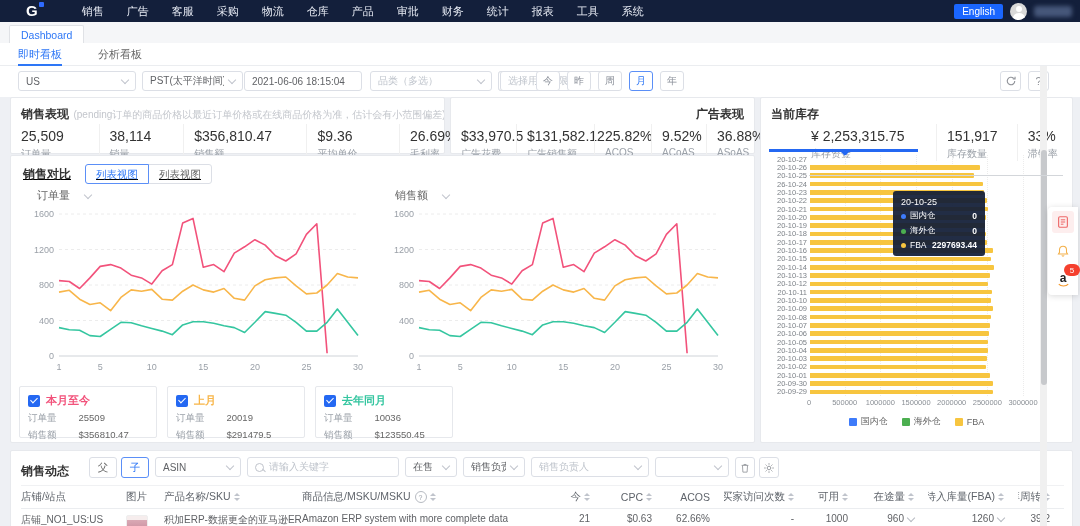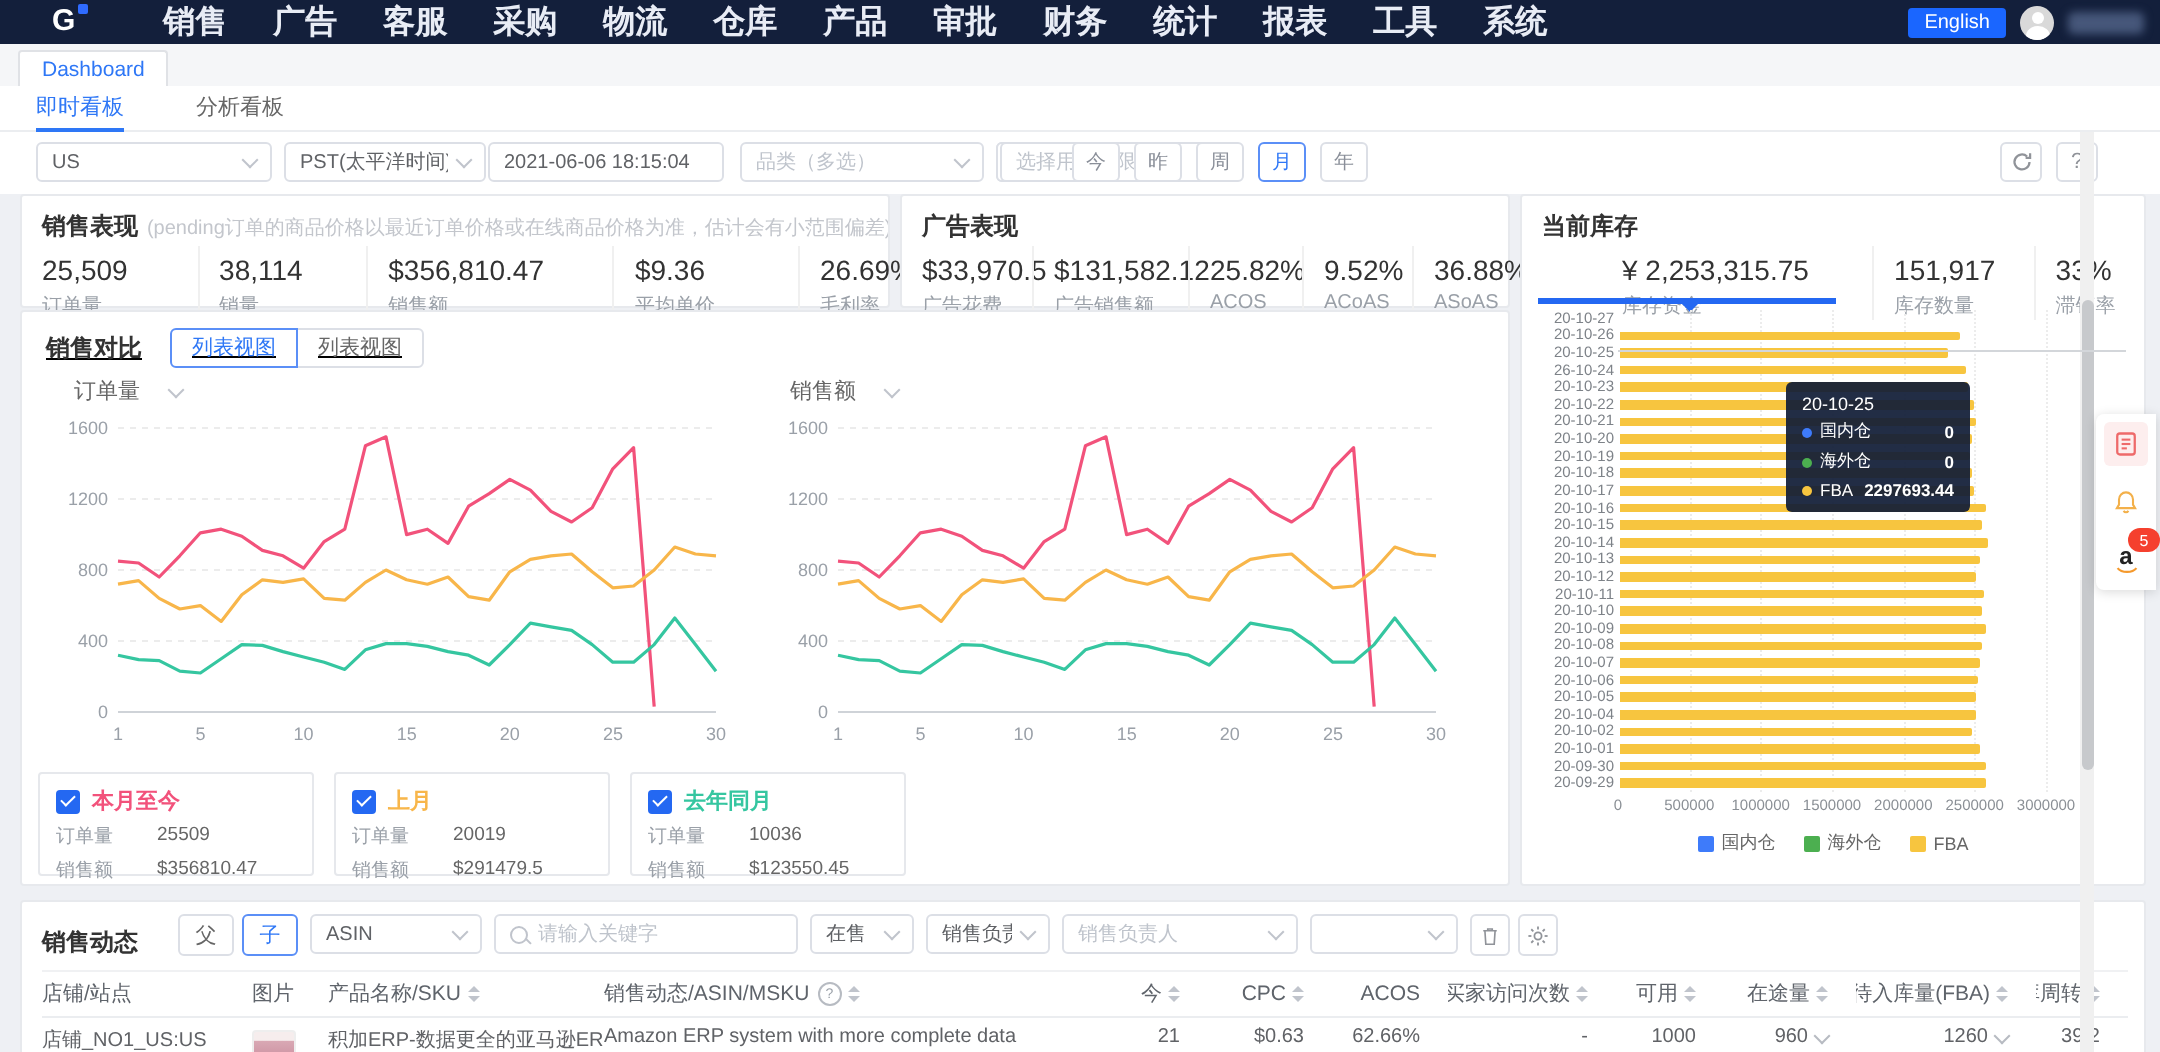--- a/index.html
+++ b/index.html
@@ -2,21 +2,21 @@
 <html><head>
 <meta charset="utf-8">
 <style>
   html,body{margin:0;padding:0;background:#e9ebef;font-family:"Liberation Sans","DejaVu Sans",sans-serif;}
   .page{position:relative;width:1080px;height:526px;overflow:hidden;background:#eef0f4;}
   
   .topnav{position:absolute;left:0;top:0;width:1080px;height:22px;background:#131f3b;display:flex;align-items:center;}
   .logo{position:relative;margin-left:26px;color:#fff;font-weight:bold;font-size:15px;line-height:22px;}
   .logo-dot{position:absolute;right:-6px;top:2px;width:5px;height:5px;background:#2f6bff;border-radius:1px;}
   .nav-items{display:flex;margin-left:44px;gap:23px;}
-  .nav-item{color:#e8ecf5;font-size:16px;font-weight:bold;cursor:pointer;white-space:nowrap;}
+  .nav-item{color:#e8ecf5;font-size:11px;font-weight:normal;cursor:pointer;white-space:nowrap;}
   .nav-right{position:absolute;right:8px;top:0;height:22px;display:flex;align-items:center;gap:7px;}
   .btn-english{background:#1a66ff;color:#fff;font-size:10px;padding:2px 8px;border-radius:2px;}
   .avatar{width:17px;height:17px;border-radius:50%;background:#d9d9d9;position:relative;overflow:hidden;}
   .avatar::before{content:'';position:absolute;left:5.5px;top:3px;width:6px;height:6px;border-radius:50%;background:#fff;}
   .avatar::after{content:'';position:absolute;left:2.5px;top:10px;width:12px;height:10px;border-radius:50%;background:#fff;}
   .name-blur{width:38px;height:11px;background:#46577a;border-radius:3px;filter:blur(2px);}
   
   .tabrow{position:absolute;left:0;top:22px;width:1080px;height:21px;background:#f5f6f8;border-bottom:1px solid #0f766e;}
   .tab{position:absolute;left:9px;top:3px;background:#fff;border:1px solid #e0e2e6;border-bottom-color:#fff;color:#2e77f6;font-size:10.5px;padding:3px 11px 4px;border-radius:2px 2px 0 0;}
   .subtabs{position:absolute;left:0;top:43px;width:1080px;height:23px;background:#fff;border-bottom:1px solid #ebedf0;display:flex;align-items:center;gap:36px;padding-left:18px;box-sizing:border-box;}
@@ -210,21 +210,21 @@
           <div class="stat-l">平均单价</div>
         </div>
         <div class="stat" style="width: 45px;">
           <div class="stat-v">26.69%</div>
           <div class="stat-l">毛利率</div>
         </div>
       </div>
   </div>
 
   <div class="card" style="left:450px;top:97px;width:305px;height:57px;">
-    <div style="padding:6px 10px 0;"><span class="card-title">广告表现</span></div>
+    <div style="padding:6px 10px 0;text-align:right;"><span class="card-title">广告表现</span></div>
     <div class="stats" id="ad-stats" style="margin-top:1px;">
         <div class="stat" style="width: 65px;">
           <div class="stat-v">$33,970.5</div>
           <div class="stat-l">广告花费</div>
         </div>
         <div class="stat" style="width: 78px;">
           <div class="stat-v">$131,582.12</div>
           <div class="stat-l">广告销售额</div>
         </div>
         <div class="stat" style="width: 57px;">
@@ -356,20 +356,24 @@
           <span class="bar-lbl">20-10-06</span>
           <div class="bar" style="width: 179px;"></div>
         </div>
         <div class="bar-row">
           <span class="bar-lbl">20-10-05</span>
           <div class="bar" style="width: 178.3px;"></div>
         </div>
         <div class="bar-row">
           <span class="bar-lbl">20-10-04</span>
           <div class="bar" style="width: 177.6px;"></div>
+        </div>
+        <div class="bar-row">
+          <span class="bar-lbl">20-10-03</span>
+          <div class="bar" style="width: 176.9px;"></div>
         </div>
         <div class="bar-row">
           <span class="bar-lbl">20-10-02</span>
           <div class="bar" style="width: 176.2px;"></div>
         </div>
         <div class="bar-row">
           <span class="bar-lbl">20-10-01</span>
           <div class="bar" style="width: 179.8px;"></div>
         </div>
         <div class="bar-row">
@@ -588,21 +592,21 @@
           <span>图片</span>
         </div>
         <div class="th">
           <span>产品名称/SKU</span>
           <span class="sort">
             <i class="up"></i>
             <i class="dn"></i>
           </span>
         </div>
         <div class="th">
-          <span>销售动态/ASIN/MSKU</span>
+          <span>商品信息/MSKU/MSKU</span>
           <span class="help">?</span>
           <span class="sort">
             <i class="up"></i>
             <i class="dn"></i>
           </span>
         </div>
         <div class="th num">
           <span>今</span>
           <span class="sort">
             <i class="up"></i>

